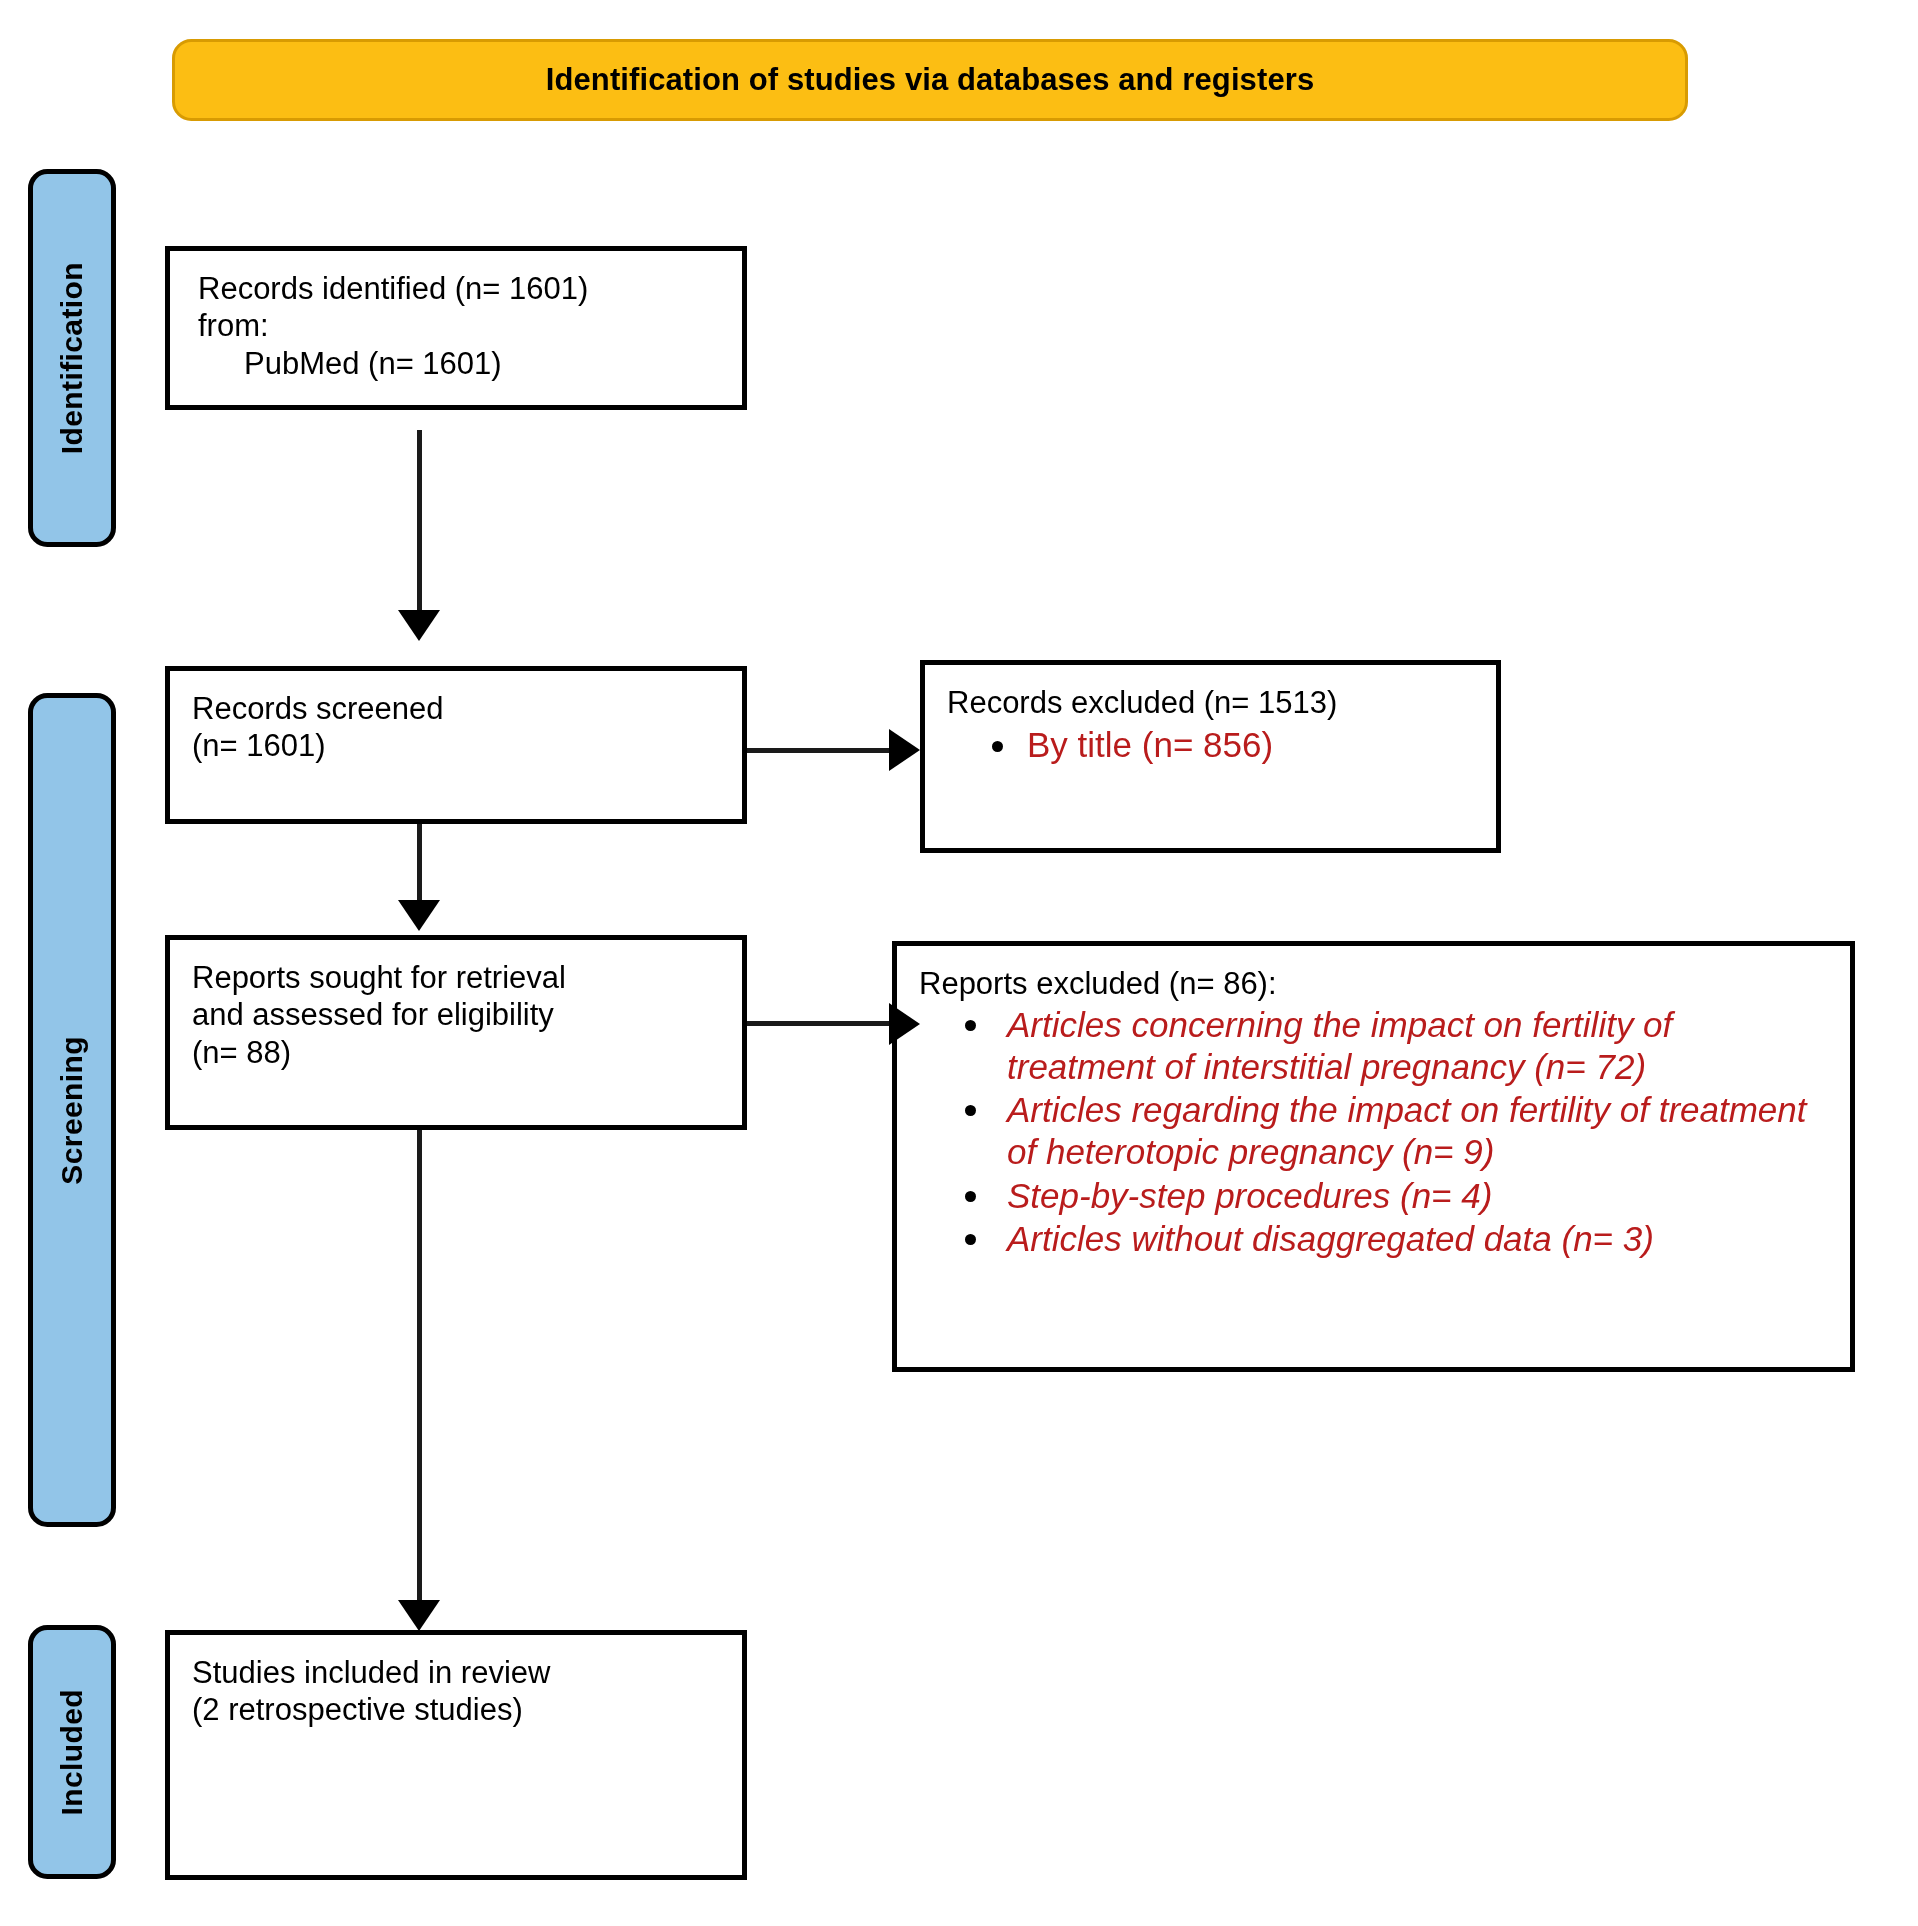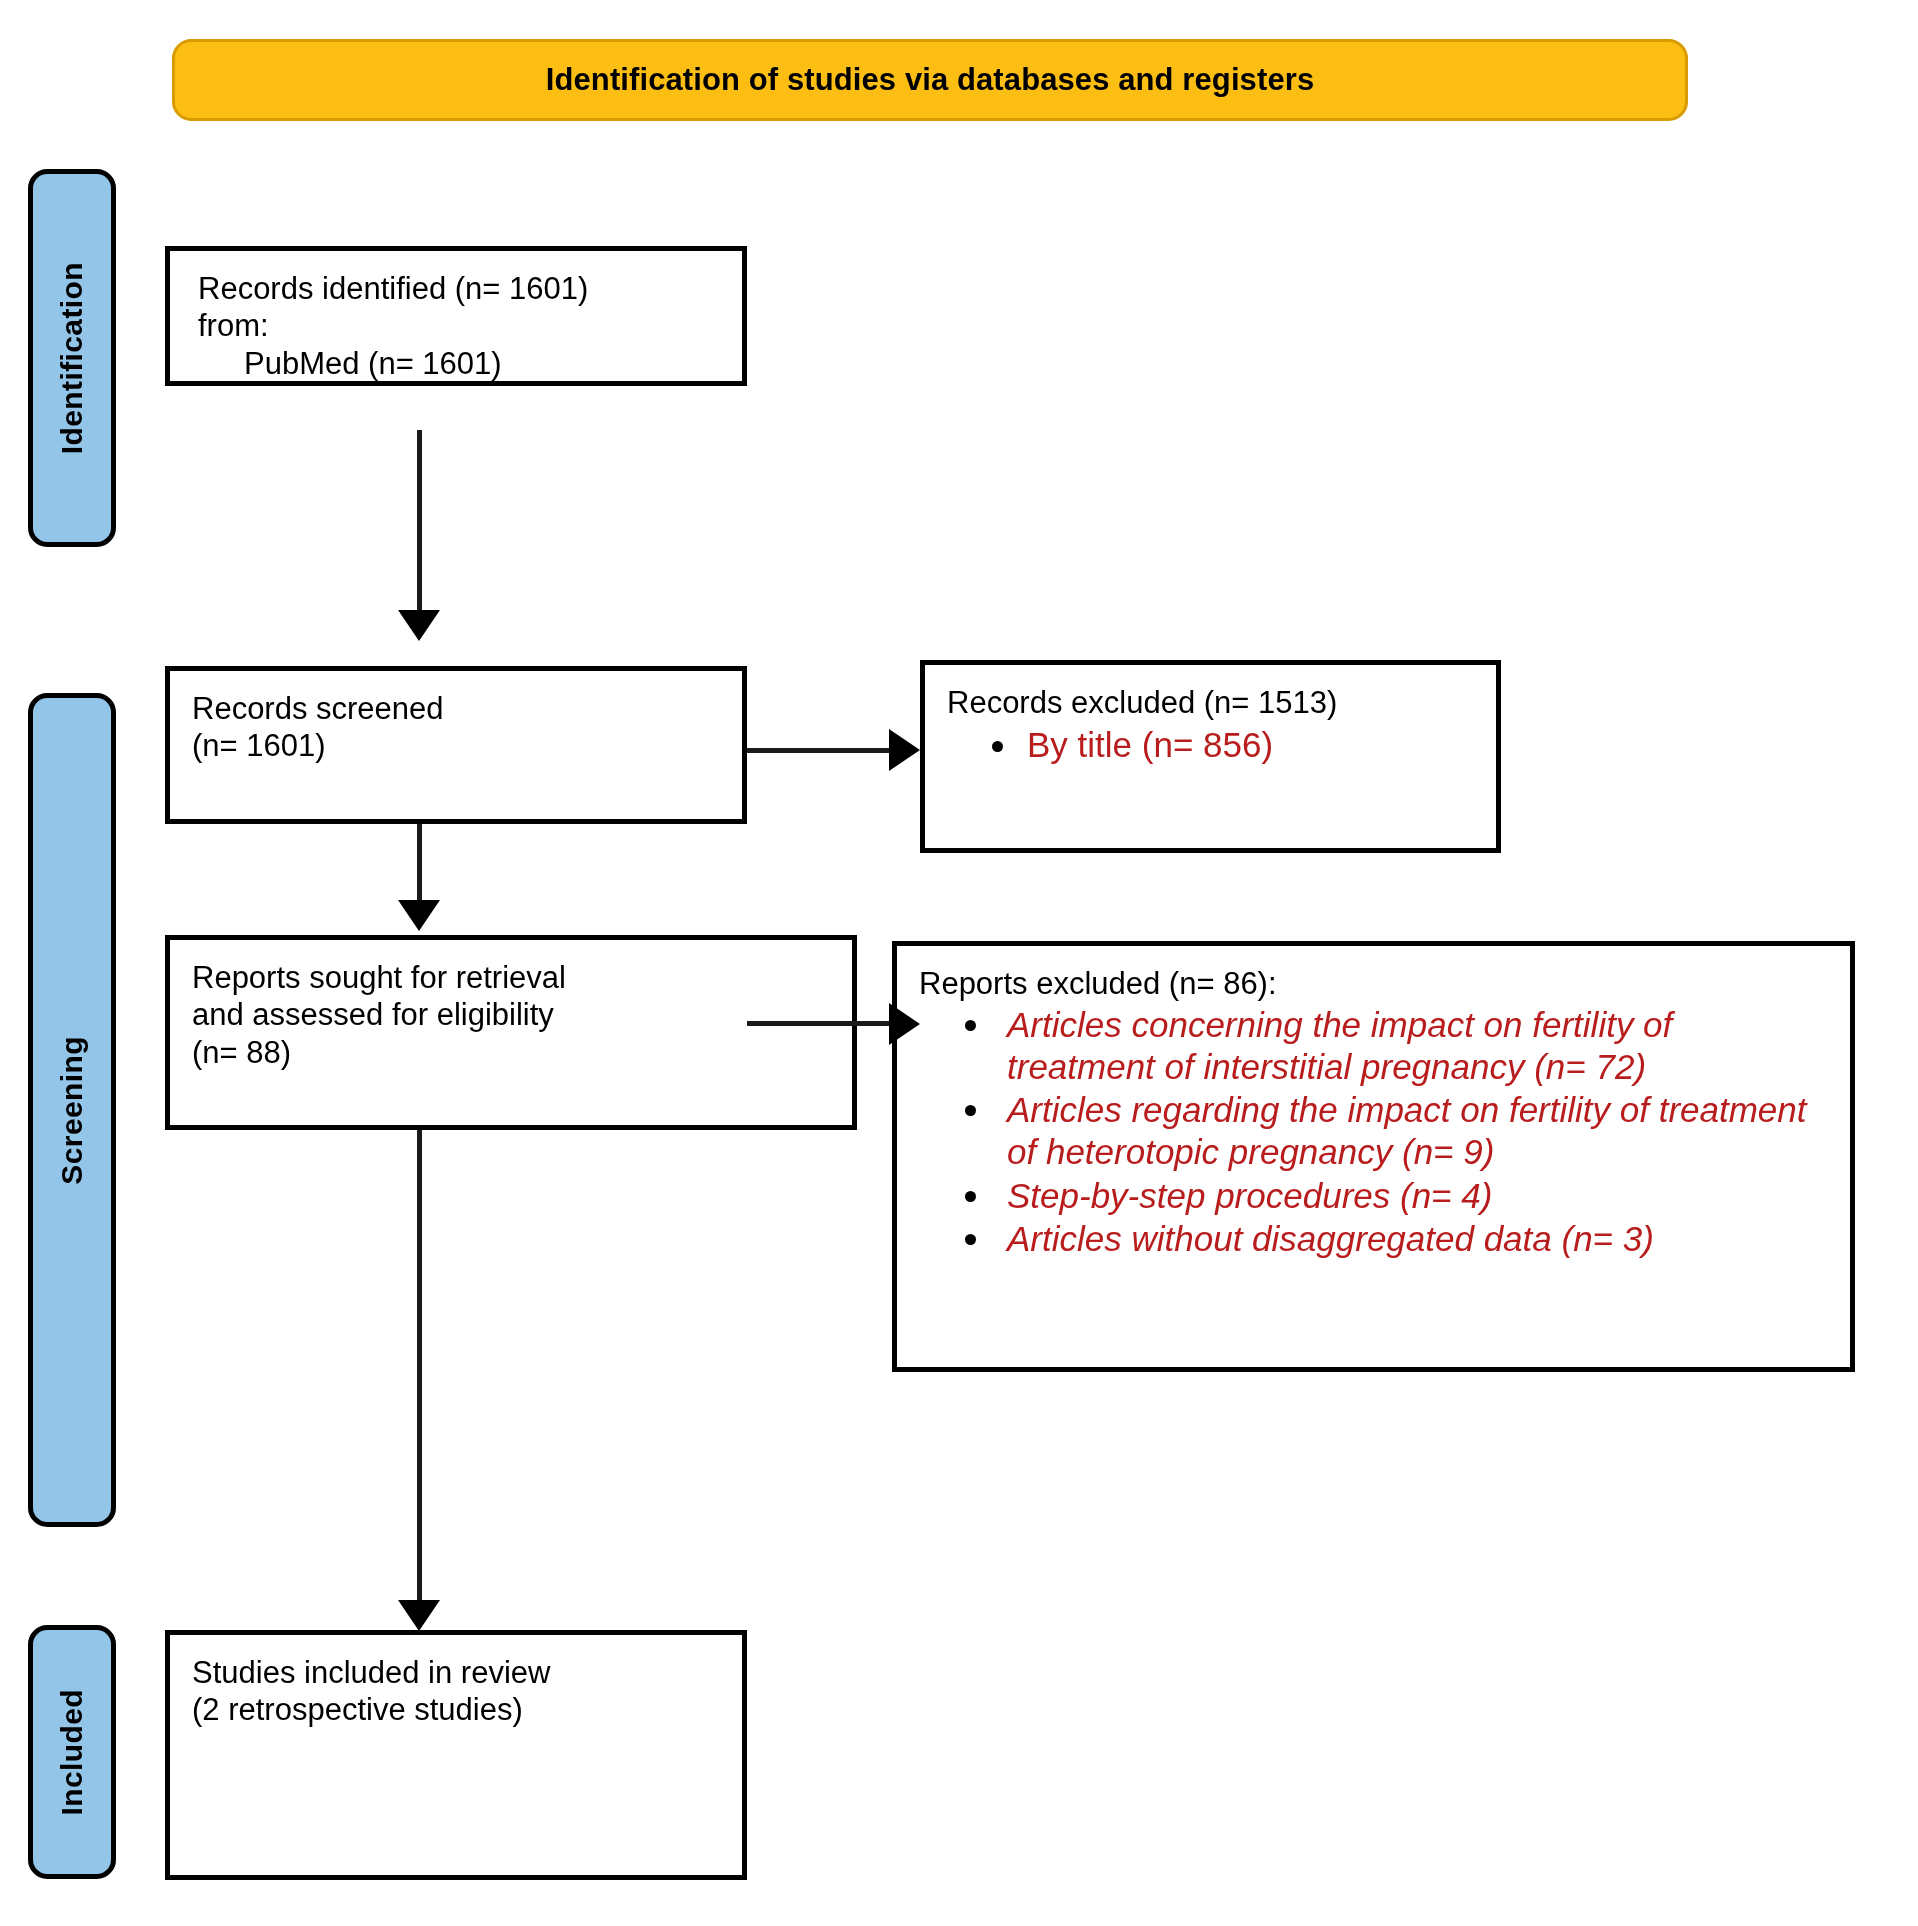--- a/index.html
+++ b/index.html
@@ -76,24 +76,24 @@
     padding: 19.3px 22px;
   }
   .box-text {
     font-size: 31px;
     line-height: 1.20;
     color: #000000;
     white-space: pre-wrap;
   }
   .box-text .indent { display: inline-block; width: 46px; }
 
-  #box-identified      { left: 165px;  top: 246px;  width: 582px; height: 140px; padding-left: 28px; }
+  #box-identified      { left: 165px;  top: 246px;  width: 582px; height: 164px; padding-left: 28px; }
   #box-screened        { left: 165px;  top: 666px;  width: 582px; height: 158px; }
   #box-records-excl    { left: 920px; top: 660px;  width: 581px; height: 193px; }
-  #box-sought          { left: 165px;  top: 935px; width: 692px; height: 195px; }
+  #box-sought          { left: 165px;  top: 935px; width: 582px; height: 195px; }
   #box-reports-excl    { left: 892px; top: 941px; width: 963px; height: 431px; }
   #box-included        { left: 165px;  top: 1630px; width: 582px; height: 250px; }
 
   
   .blist { margin: 0; padding: 0; list-style: none; }
   .blist li {
     position: relative;
     padding-left: 80px;
     font-size: 35px;
     line-height: 1.20;

